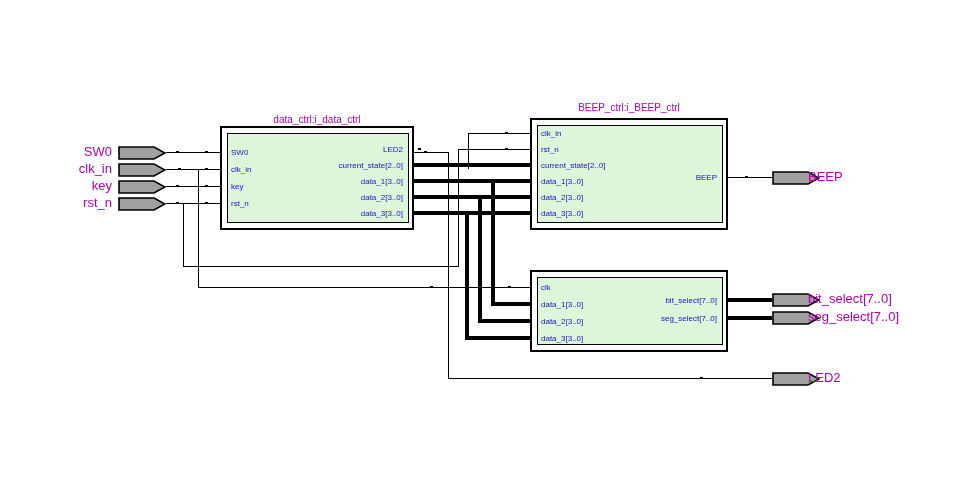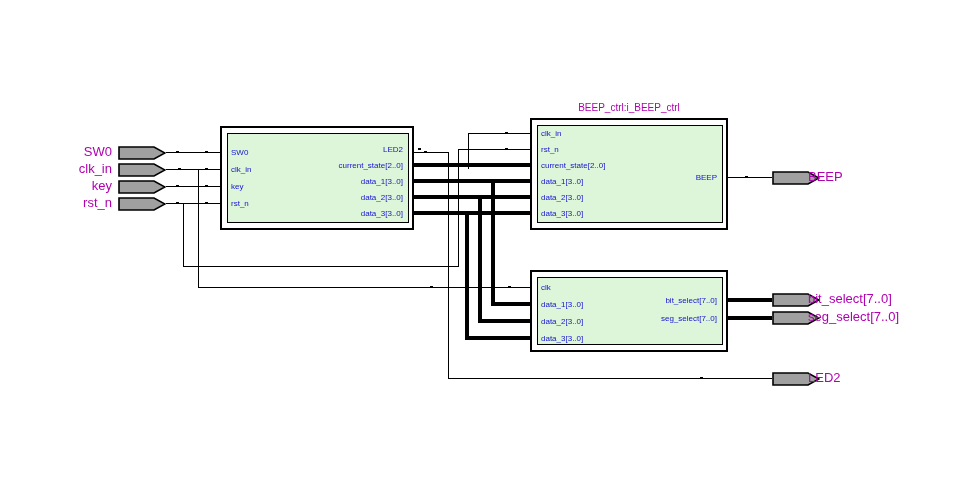--- a/index.html
+++ b/index.html
@@ -150,20 +150,21 @@
 
     <div class="wire h" style="left:728px; top:177px; width:44px;"></div>
     <div class="tick" style="left:745px; top:176px;"></div>
 
     <div class="wire bus h" style="left:728px; top:298px; width:44px;"></div>
     <div class="tick" style="left:745px; top:299px;"></div>
     <div class="wire bus h" style="left:728px; top:316px; width:44px;"></div>
     <div class="tick" style="left:745px; top:317px;"></div>
   </div>
 
+  <div class="block-title" style="left:220px; top:114px; width:194px;">data_ctrl:i_data_ctrl</div>
   <div class="block-outer" style="left:220px; top:126px; width:194px; height:104px;">
     <div class="block-inner" style="left:5px; top:5px; width:182px; height:90px;"></div>
   </div>
   <div class="pin" style="left:231px; top:148px;">SW0</div>
   <div class="pin" style="left:231px; top:165px;">clk_in</div>
   <div class="pin" style="left:231px; top:182px;">key</div>
   <div class="pin" style="left:231px; top:199px;">rst_n</div>
   <div class="pin out" style="left:293px; top:145px; width:110px;">LED2</div>
   <div class="pin out" style="left:293px; top:161px; width:110px;">current_state[2..0]</div>
   <div class="pin out" style="left:293px; top:177px; width:110px;">data_1[3..0]</div>

